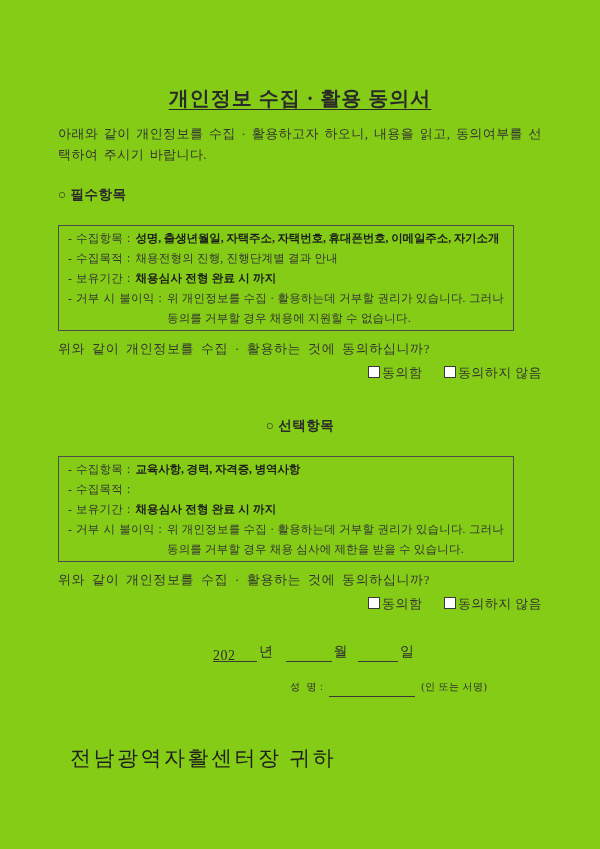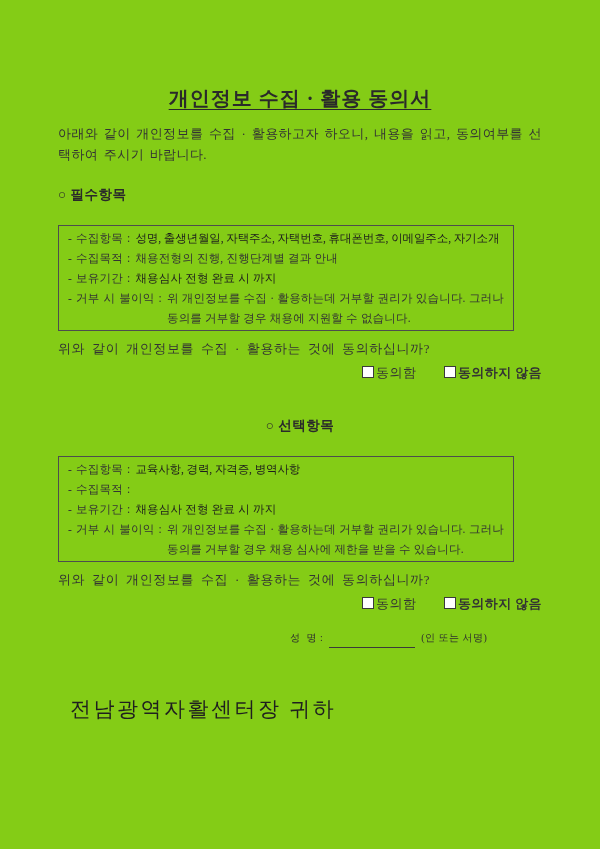--- a/index.html
+++ b/index.html
@@ -45,34 +45,34 @@
     width:456px;
     box-sizing:border-box;
     border:1px solid #4d4d4d;
     padding:2px 9px;
     overflow:hidden;
   }
   .box-row { display:flex; font-size:11.5px; line-height:20px; letter-spacing:0.2px; }
   .box-row .lbl { white-space:nowrap; word-spacing:1px; }
   .box-row .val { margin-left:5px; flex:1; text-align:justify; word-break:break-all; }
   .box-row .val.oneline { white-space:nowrap; letter-spacing:-0.1px; }
-  .strong { font-weight:400; color:#1c1c1c; }
+  .strong { font-weight:700; color:#1c1c1c; }
   .question {
     margin:8px 0 0 0;
     font-size:13px; line-height:20px;
     letter-spacing:0.6px; word-spacing:3px;
   }
   .choices {
     margin-top:5px;
     text-align:right;
     font-size:13px; line-height:18px;
     letter-spacing:0.4px;
   }
   .choice { display:inline-block; cursor:pointer; }
-  .choice + .choice { margin-left:24px;font-weight:bold; }
+  .choice + .choice { margin-left:18px; }
   .cb {
     display:inline-block;
     width:10px; height:10px;
     border:1.4px solid #3a3a3a;
     vertical-align:-1px;
     margin-right:2px;
     background:#ffffff;
   }
   .date-line {
     margin-top:29px;
@@ -164,20 +164,23 @@
     </div>
   </div>
 
   <p class="question">위와 같이 개인정보를 수집 · 활용하는 것에 동의하십니까?</p>
 
   <div class="choices">
     <span class="choice"><span class="cb"></span><span>동의함</span></span>
     <span class="choice"><span class="cb"></span><span>동의하지 않음</span></span>
   </div>
 
+  <div class="date-line">
+    <span class="fill year">202</span><span>년</span><span class="fill month"></span><span>월</span><span class="fill day"></span><span>일</span>
+  </div>
 
   <div class="name-line">
     <span>성&nbsp;&nbsp;명 :</span><span class="fill name"></span><span>(인 또는 서명)</span>
   </div>
 
   <h2 class="recipient">전남광역자활센터장 귀하</h2>
 
 </div>
 
 </body></html>

